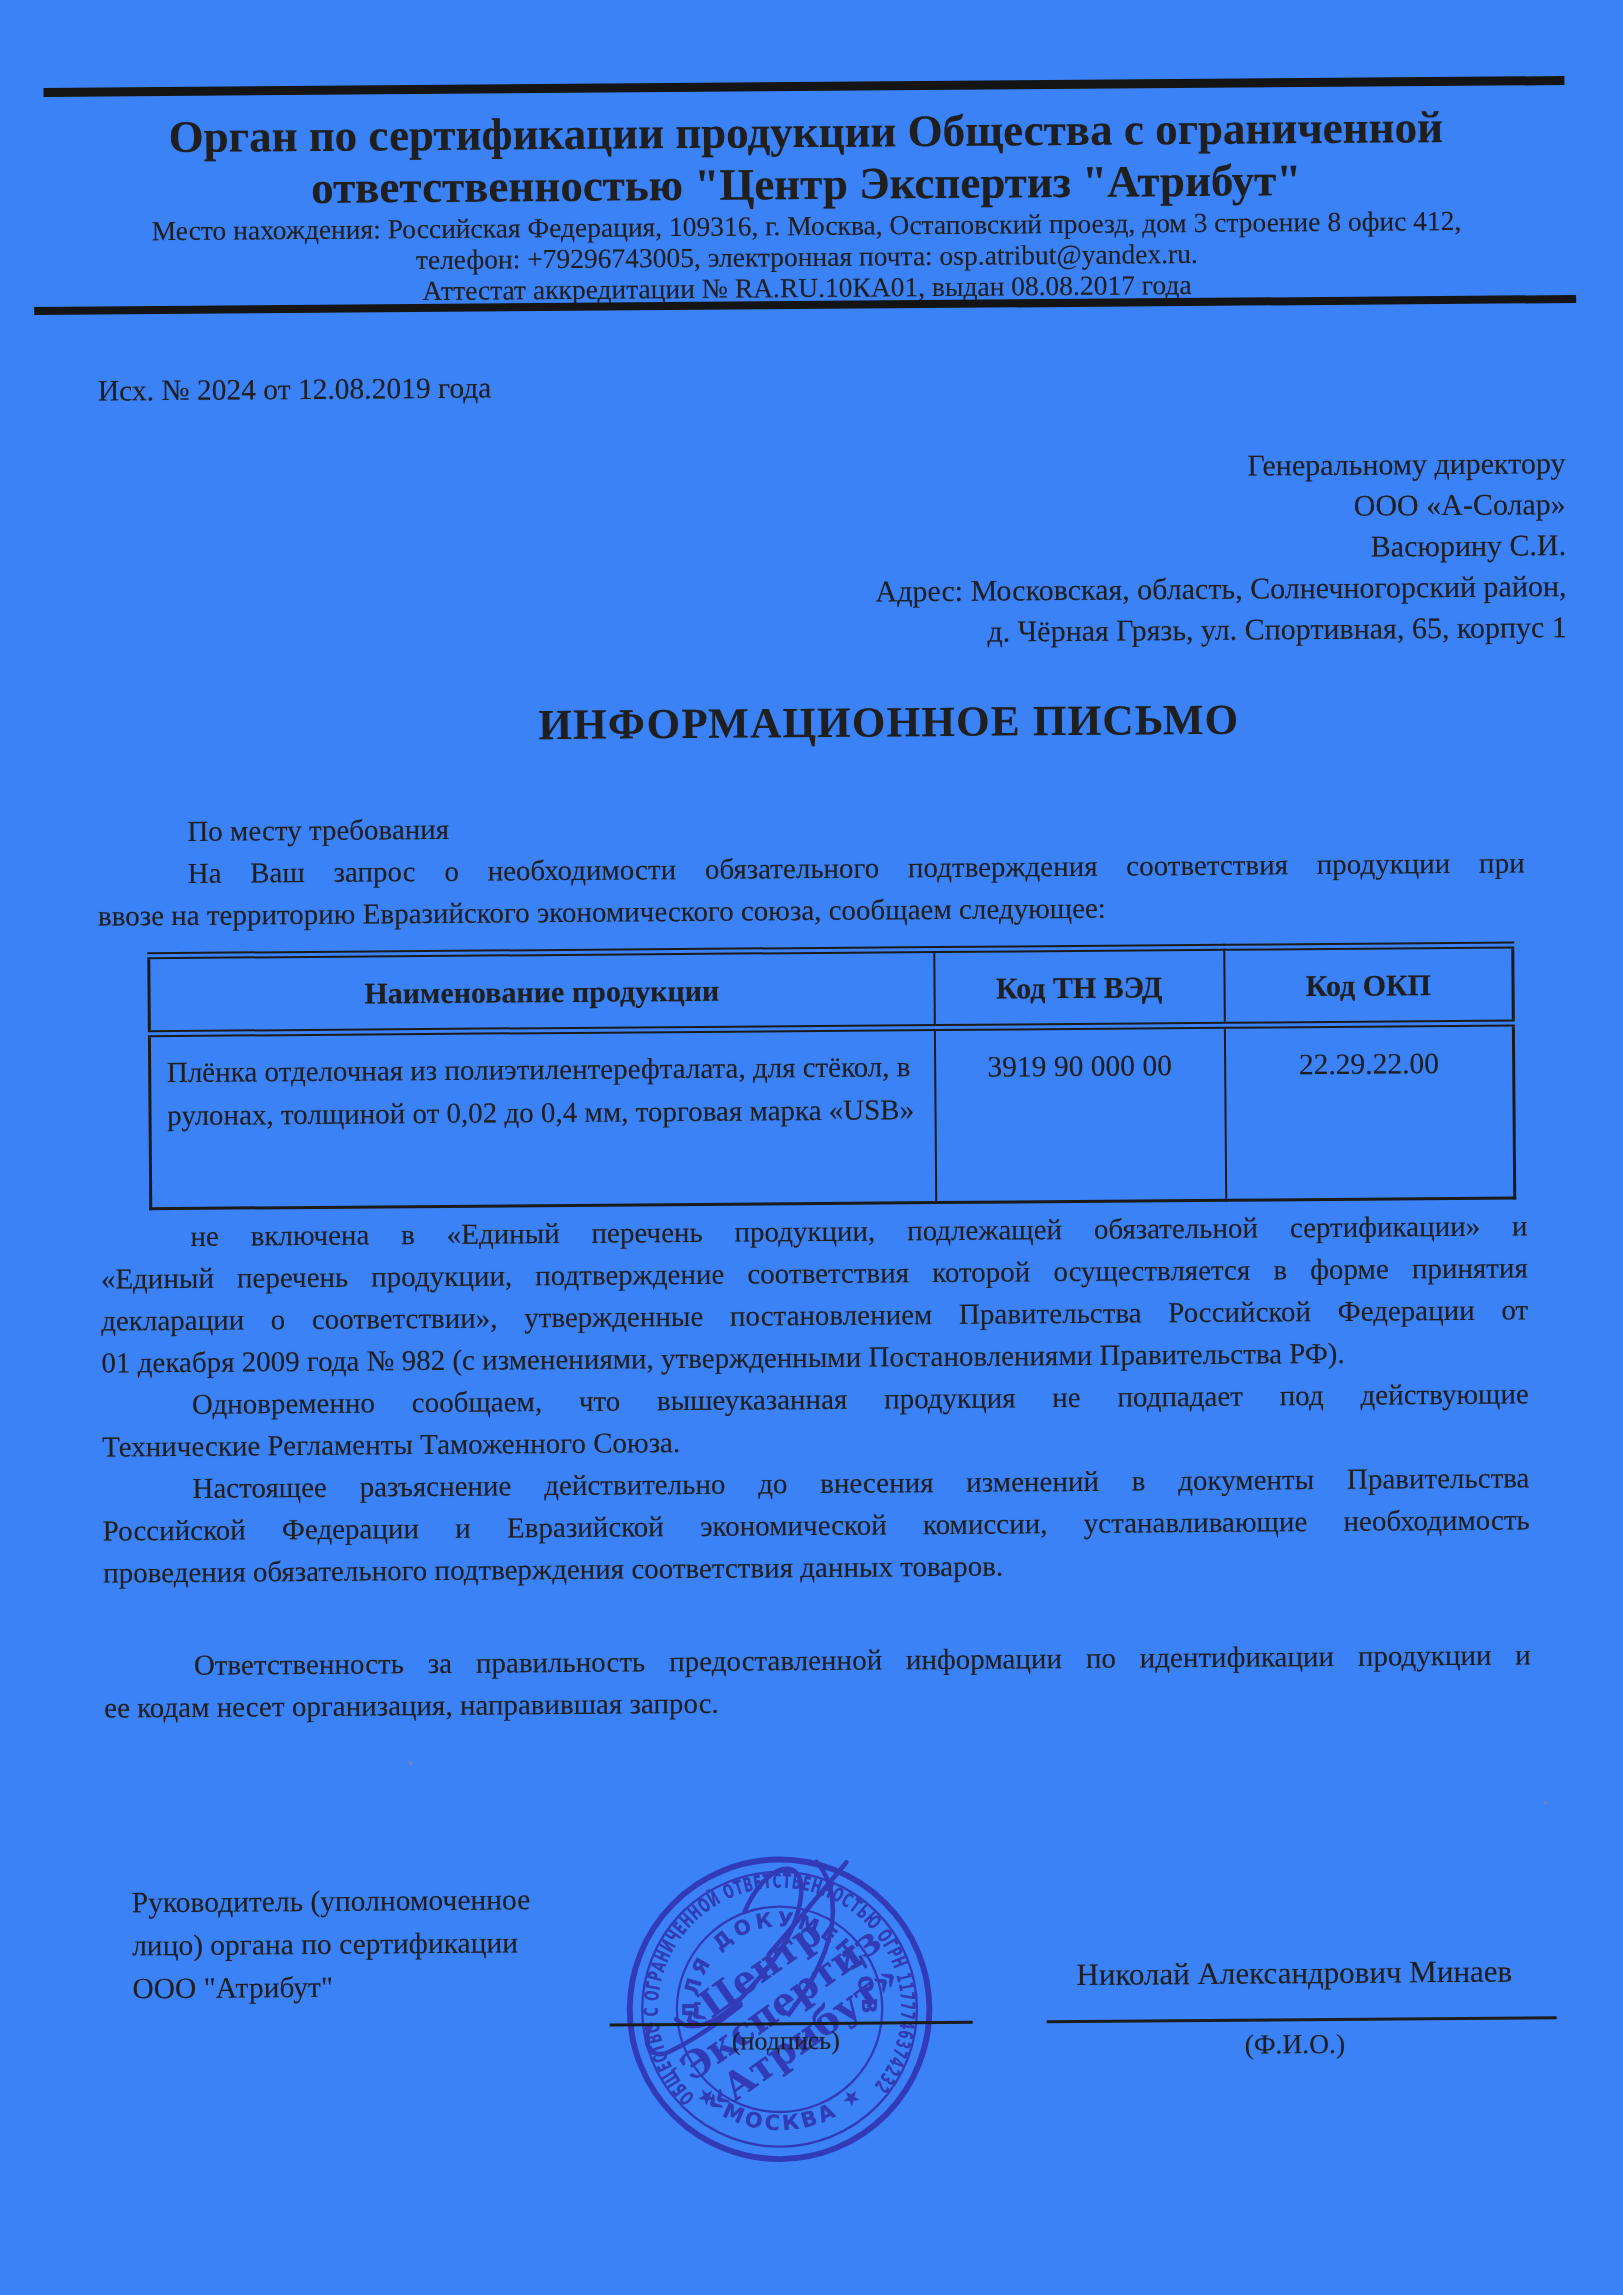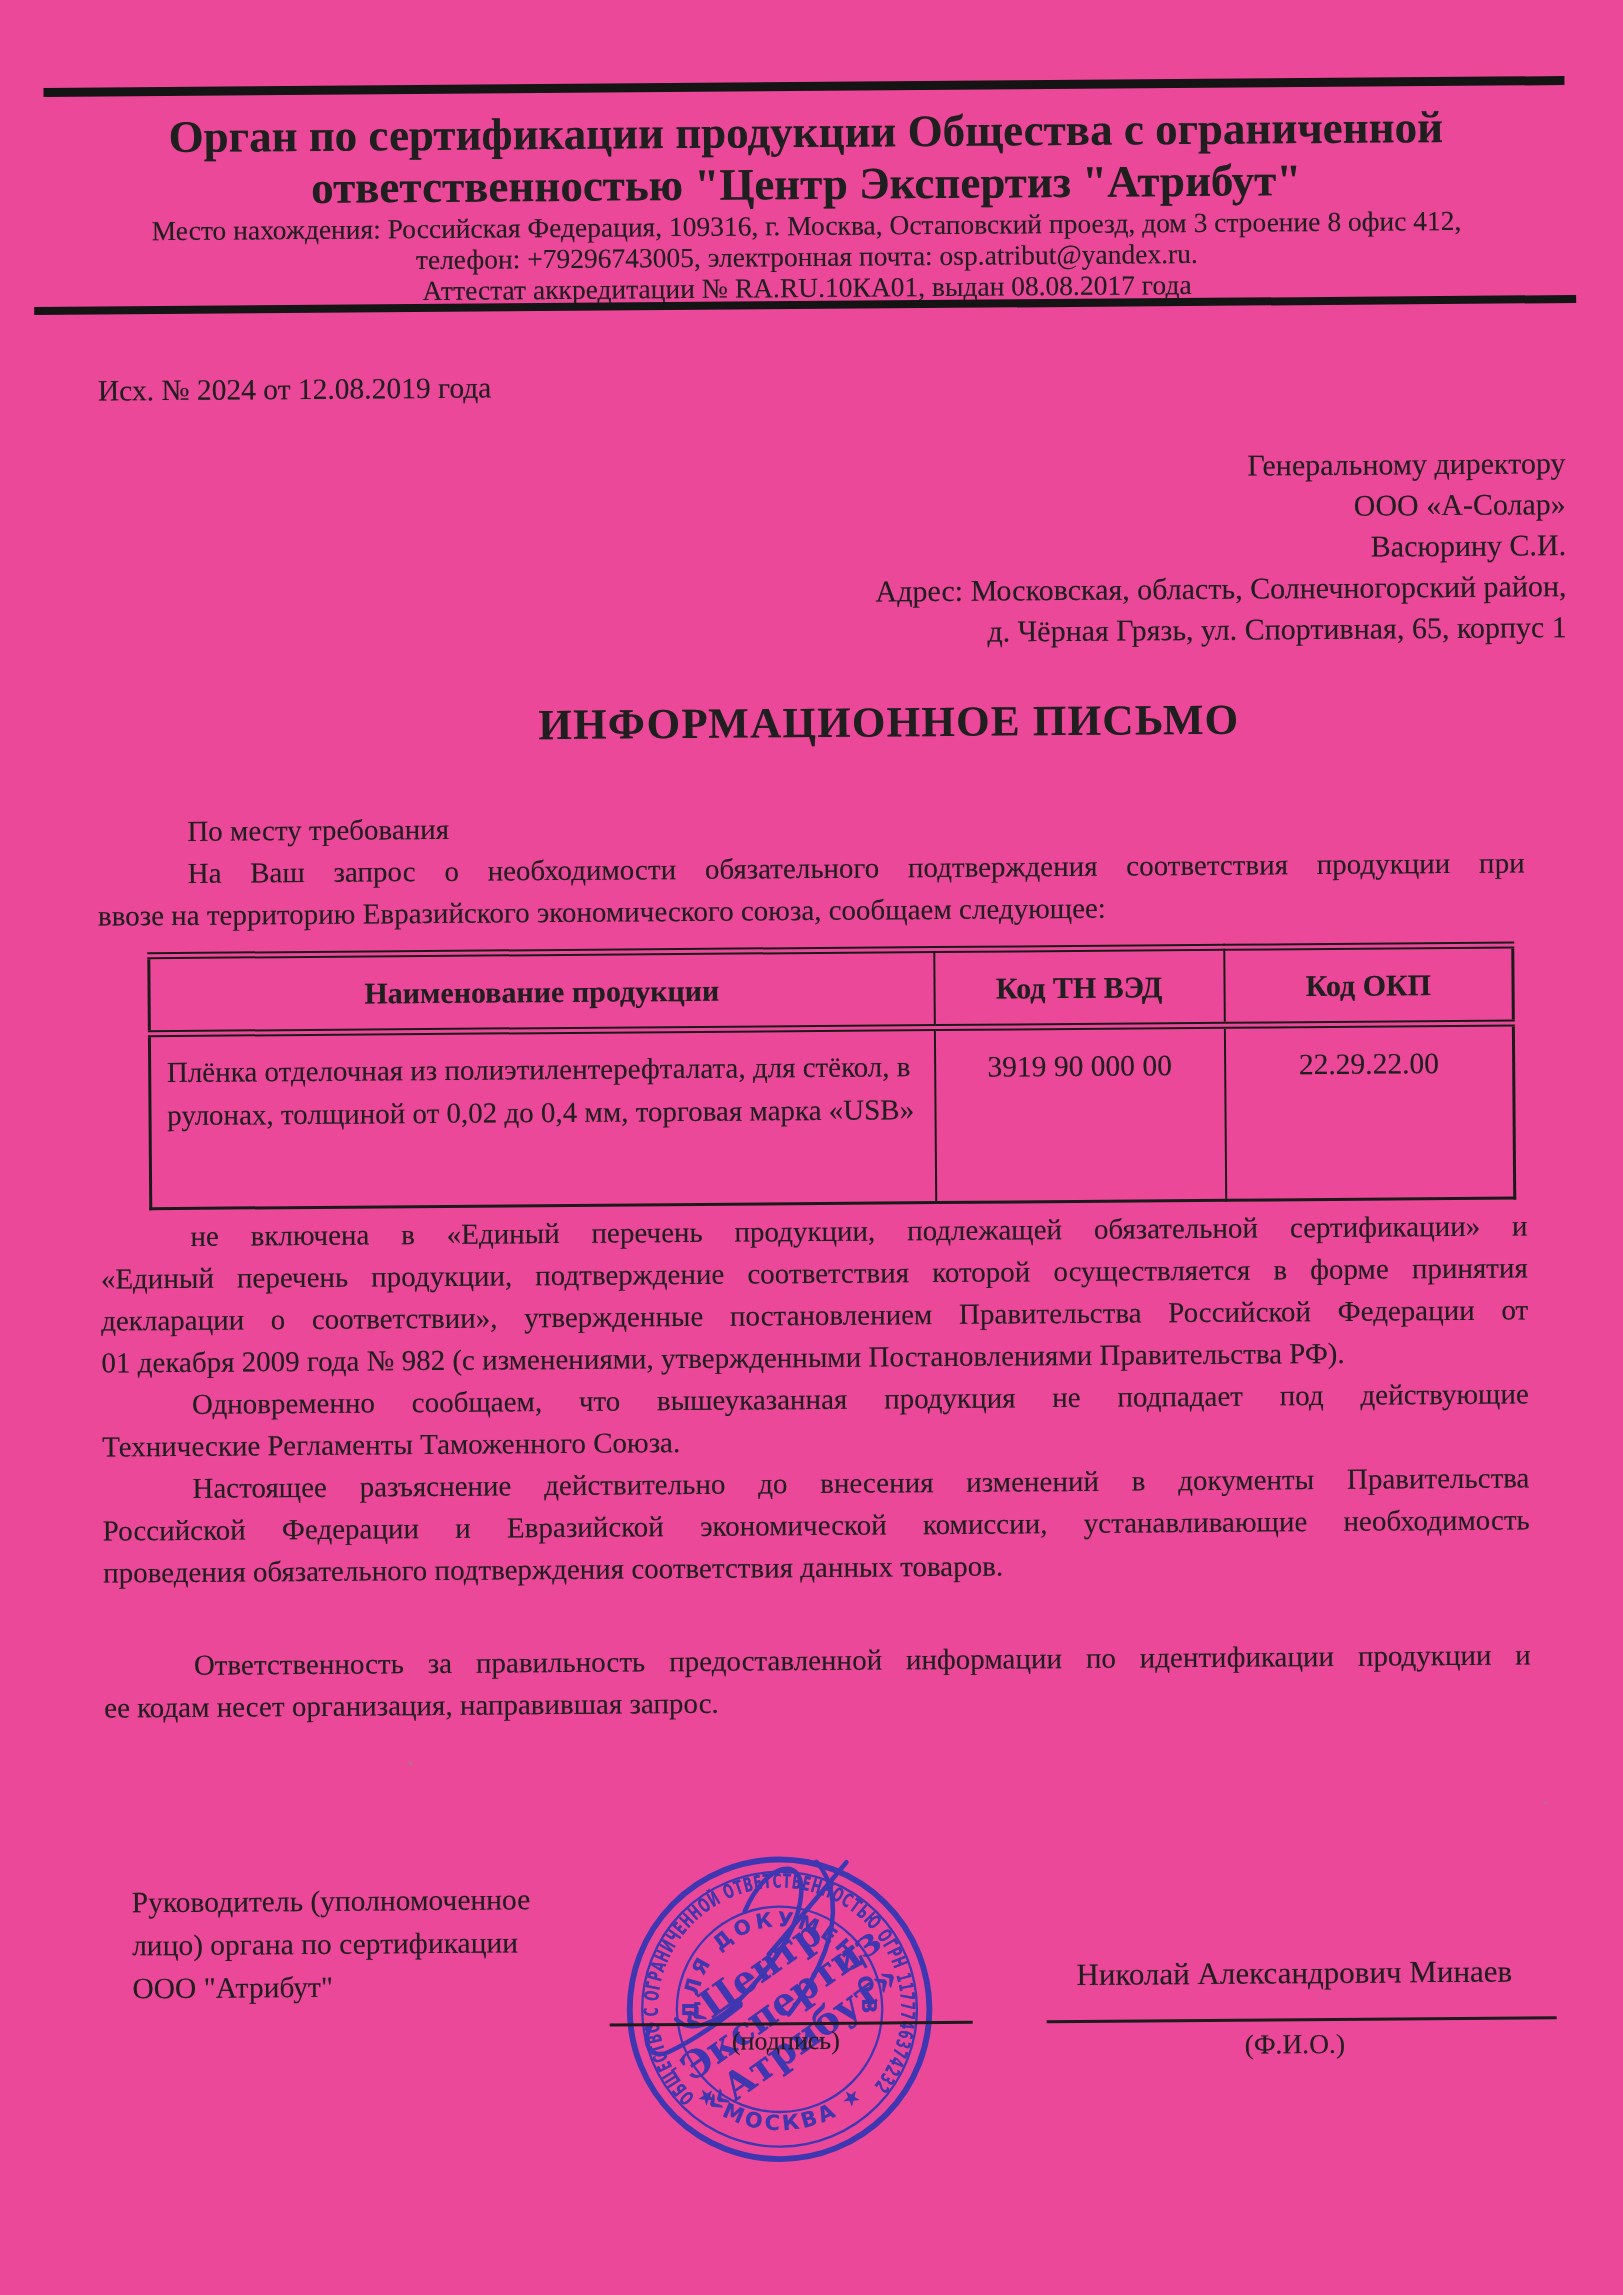--- a/index.html
+++ b/index.html
@@ -1,18 +1,18 @@
 <!DOCTYPE html>
 <html style="--ink: #3136b4;font-size:10.5px"><head>
 <meta charset="utf-8">
 <style>
   :root{ --ink:#3136b4; --black:#1f1f1f; }
   html,body{margin:0;padding:0;background:#ffffff;}
   .page{
-    position:relative; width:1623px; height:2295px; background:#ec4899;
+    position:relative; width:1623px; height:2295px; background:#3b82f6;
     overflow:hidden; font-family:"Liberation Serif","DejaVu Serif",serif;
     color:var(--black);
   }
   .scan{ position:absolute; inset:0; transform:rotate(-0.45deg); transform-origin:50% 40%;
          text-shadow:0 0 0.7px rgba(25,25,25,.38); }
 
   
   .rule{ position:absolute; background:#141414; }
   .rule-top{ left:50px; top:82px; width:1521px; height:8.5px; }
   .rule-bottom{ left:39px; top:301px; width:1542px; height:7.9px; }

